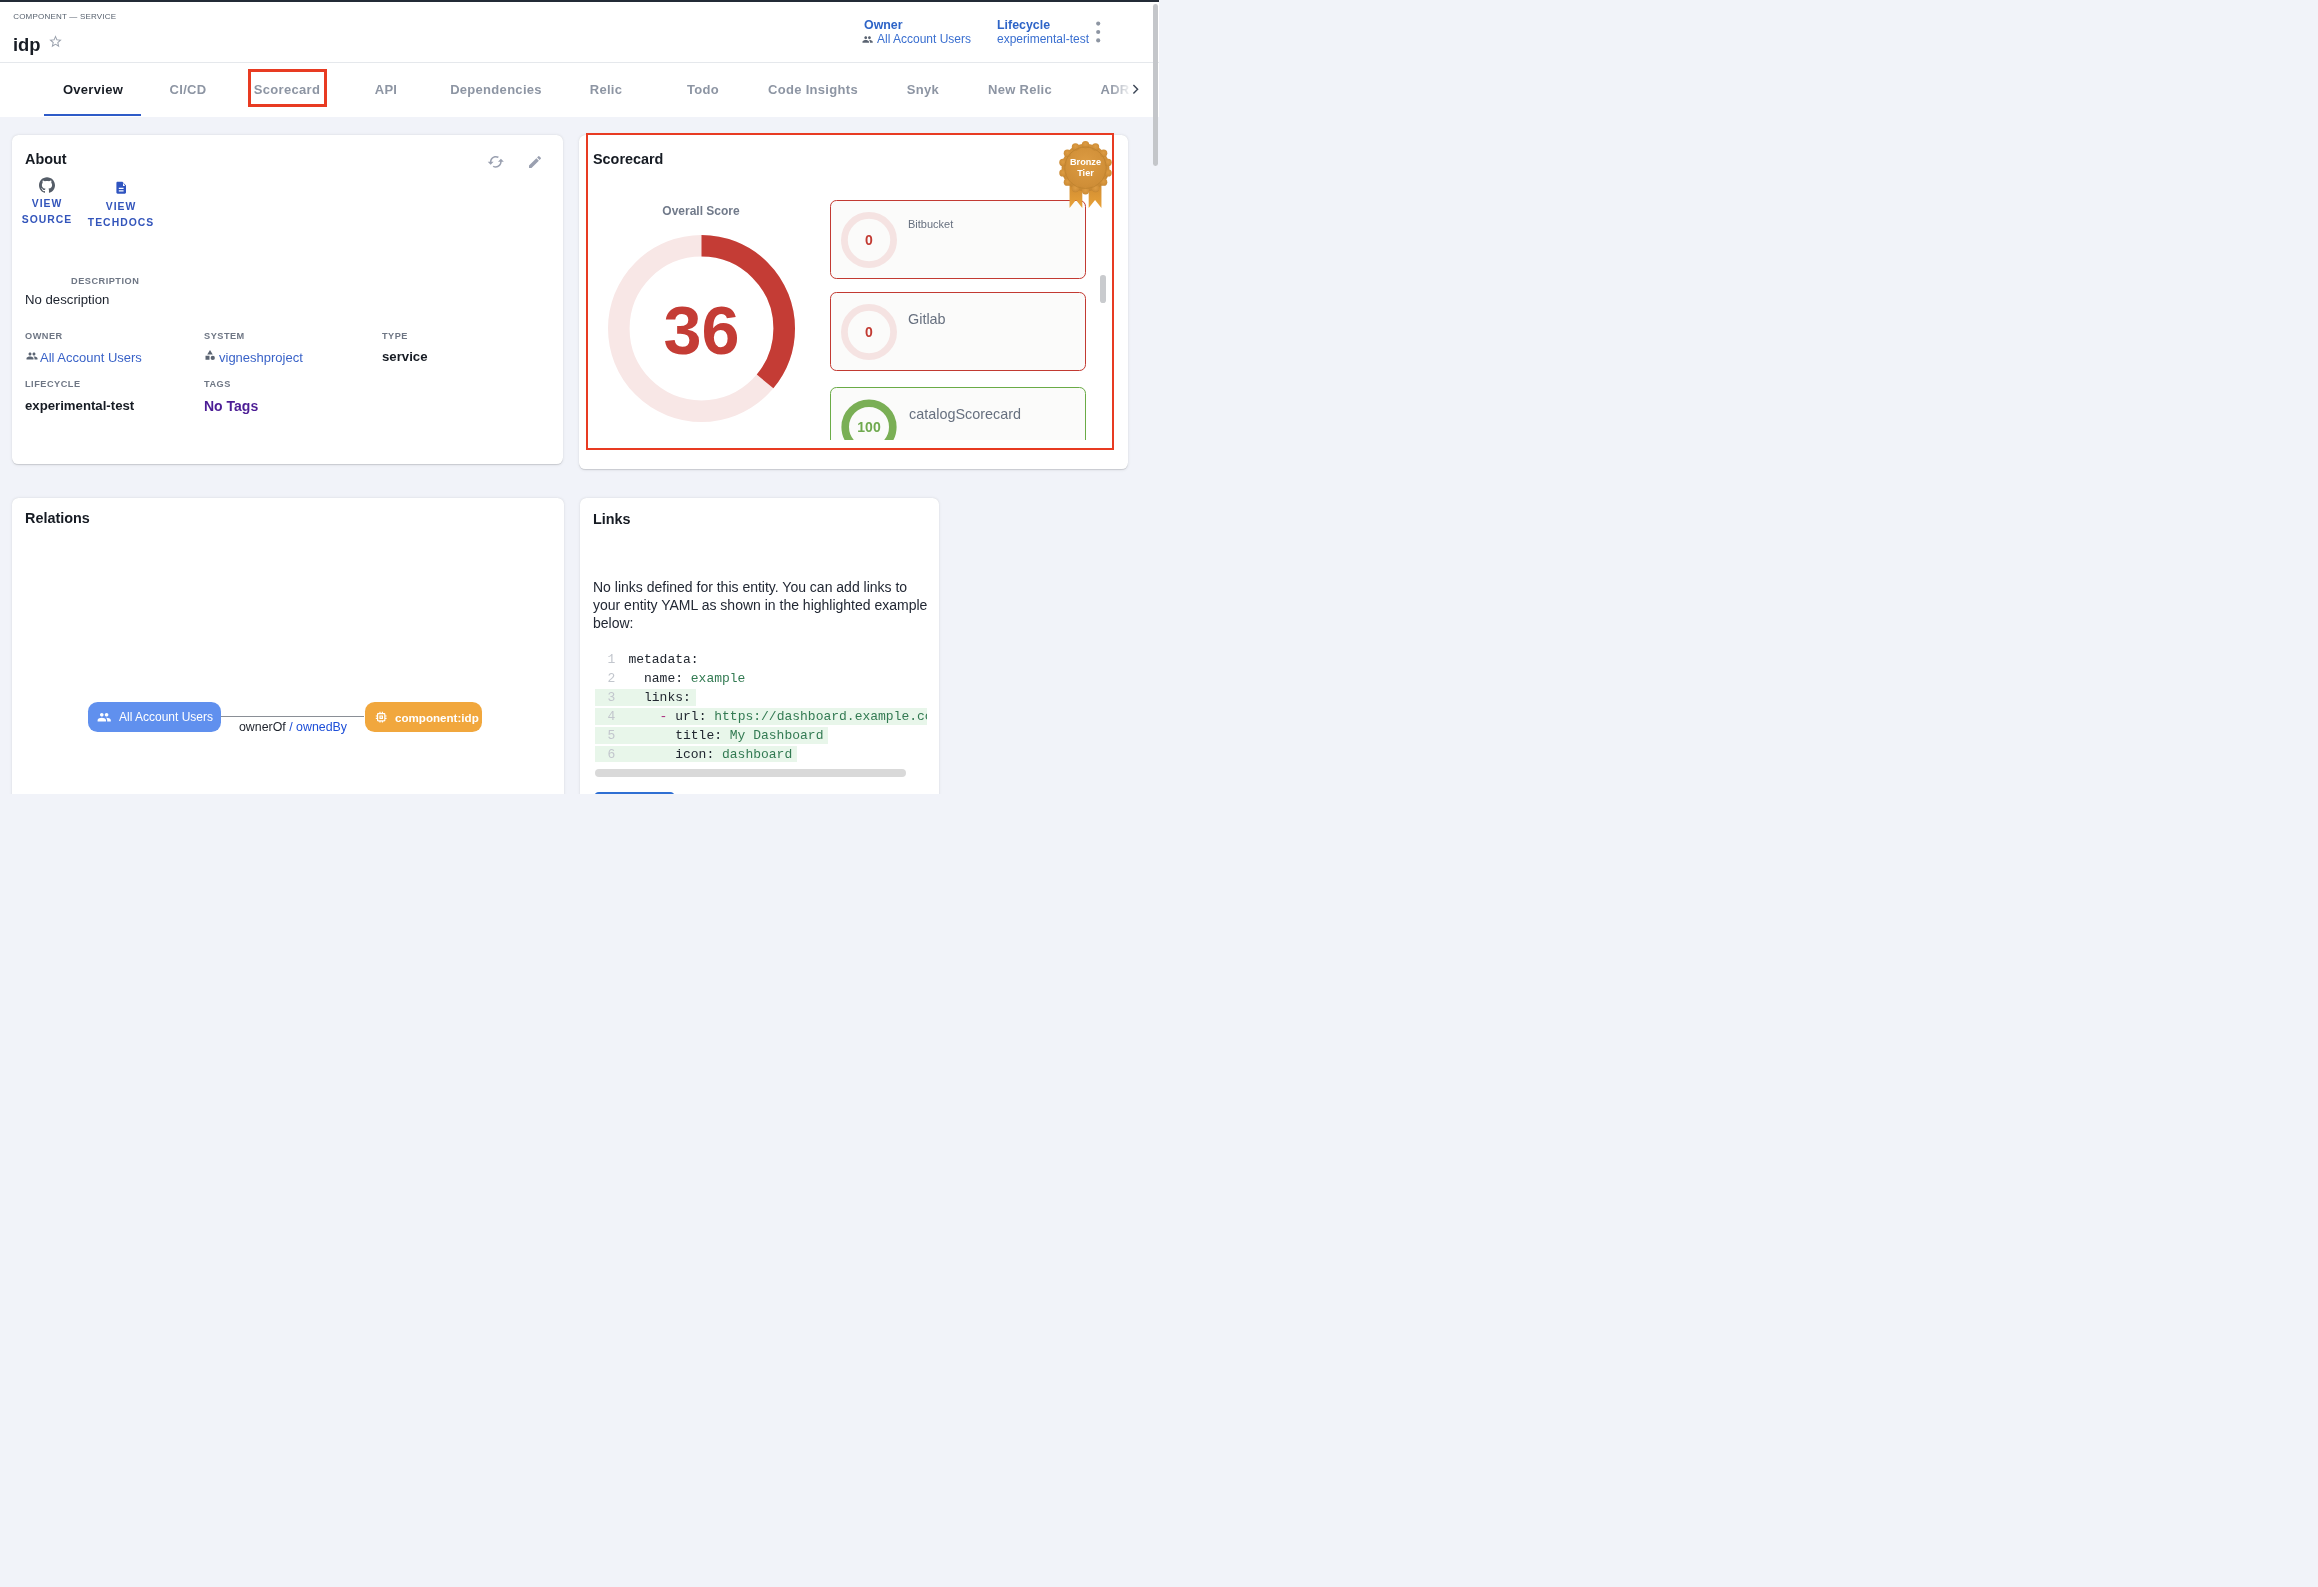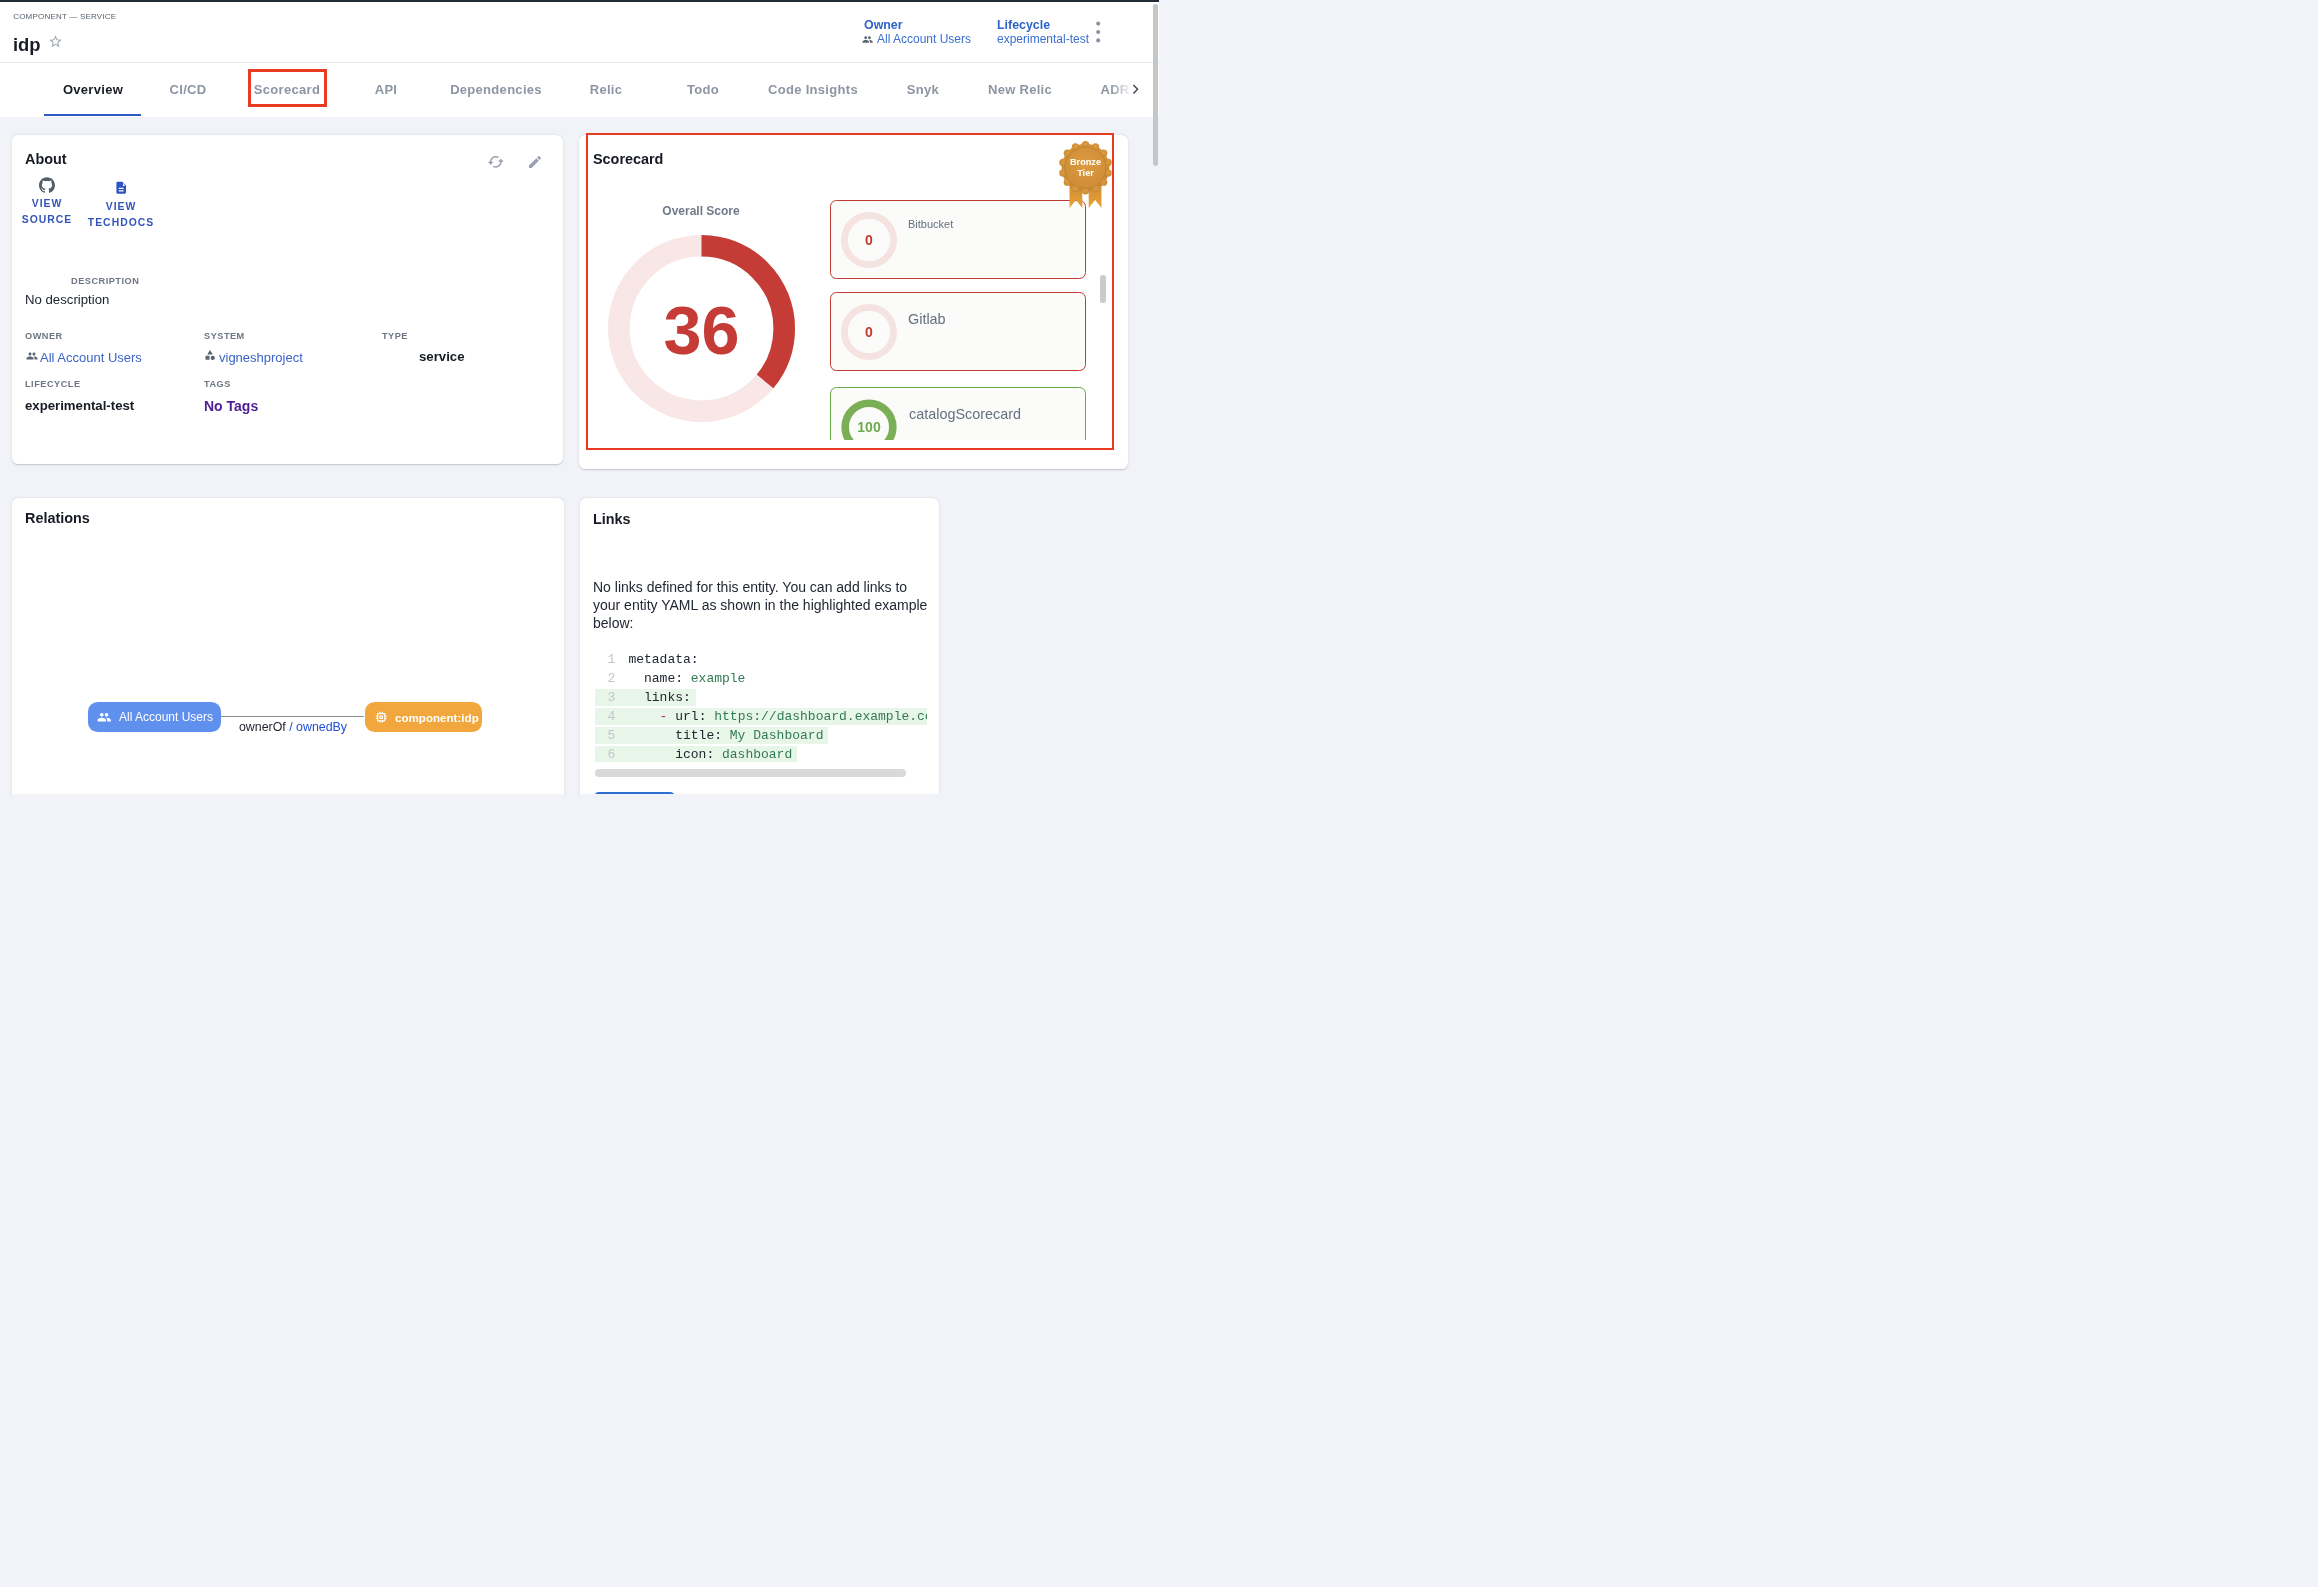--- a/index.html
+++ b/index.html
@@ -84,21 +84,21 @@
 <div class="abs lbl" style="left:204px;top:331px;">SYSTEM</div>
 <div class="abs lbl" style="left:382px;top:331px;">TYPE</div>
 <svg class="abs" style="left:26px;top:350px" width="12" height="12" viewBox="0 0 24 24" fill="#5b6472">
     <path d="M16 11c1.66 0 2.99-1.34 2.99-3S17.66 5 16 5c-1.66 0-3 1.34-3 3s1.34 3 3 3zm-8 0c1.66 0 2.99-1.34 2.99-3S9.66 5 8 5C6.34 5 5 6.34 5 8s1.34 3 3 3zm0 2c-2.33 0-7 1.17-7 3.5V19h14v-2.5c0-2.33-4.67-3.5-7-3.5zm8 0c-.29 0-.62.02-.97.05 1.16.84 1.97 1.97 1.97 3.45V19h6v-2.5c0-2.33-4.67-3.5-7-3.5z"></path>
   </svg>
 <div class="abs" style="left:40px;top:350px;font-size:13px;color:#3a63c8;">All Account Users</div>
 <svg class="abs" style="left:204px;top:349px" width="12" height="12" viewBox="0 0 24 24" fill="#5b6472">
     <path d="M12 2l-5.5 9h11L12 2zm5.5 11.5a4.25 4.25 0 1 0 0 8.5 4.25 4.25 0 0 0 0-8.5zM3 21.5h8v-8H3v8z"></path>
   </svg>
 <div class="abs" style="left:219px;top:350px;font-size:13px;color:#3a63c8;">vigneshproject</div>
-<div class="abs" style="left:382px;top:349px;font-size:13.2px;font-weight:700;color:#161b23;margin-left:37px;">service</div>
+<div class="abs" style="left:382px;top:349px;font-size:13.2px;font-weight:700;color:#161b23;">service</div>
 
 <div class="abs lbl" style="left:25px;top:379px;">LIFECYCLE</div>
 <div class="abs lbl" style="left:204px;top:379px;">TAGS</div>
 <div class="abs" style="left:25px;top:398px;font-size:13.2px;font-weight:700;color:#161b23;">experimental-test</div>
 <div class="abs" style="left:204px;top:398px;font-size:14px;font-weight:700;color:#4c1d95;">No Tags</div>
 
 <div class="card" style="left:579px;top:135px;width:549px;height:334px;"></div>
 <div class="abs cardtitle" style="left:593px;top:151px;">Scorecard</div>
 <div class="abs" style="left:701px;top:203px;width:0;"><div style="display:inline-block;transform:translateX(-50%);font-size:12px;font-weight:700;color:#717a8a;white-space:nowrap;">Overall Score</div></div>
 

